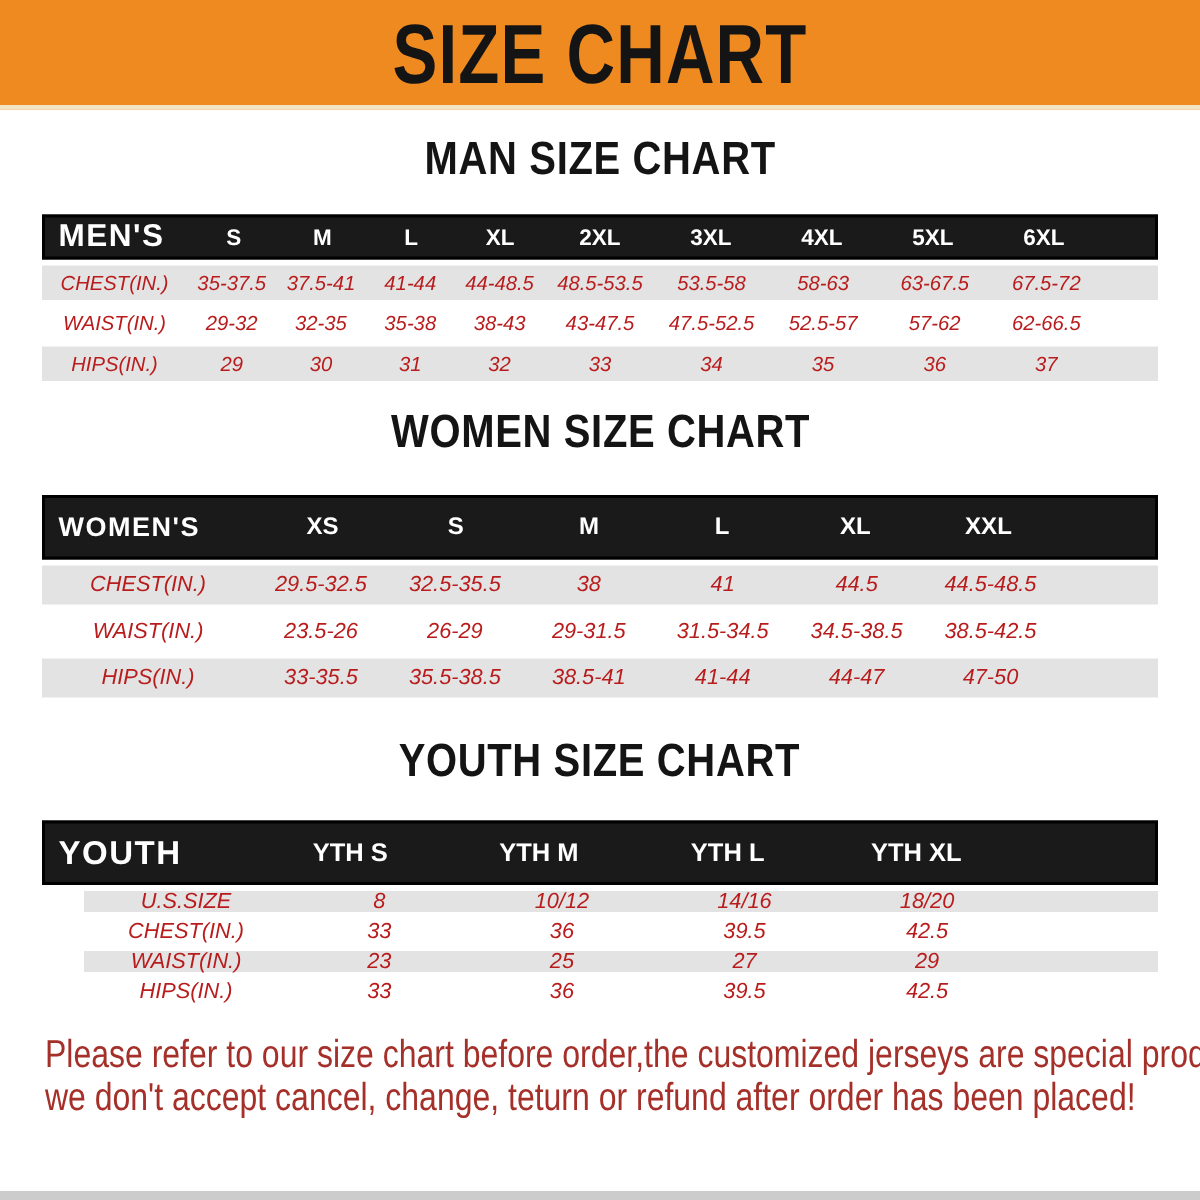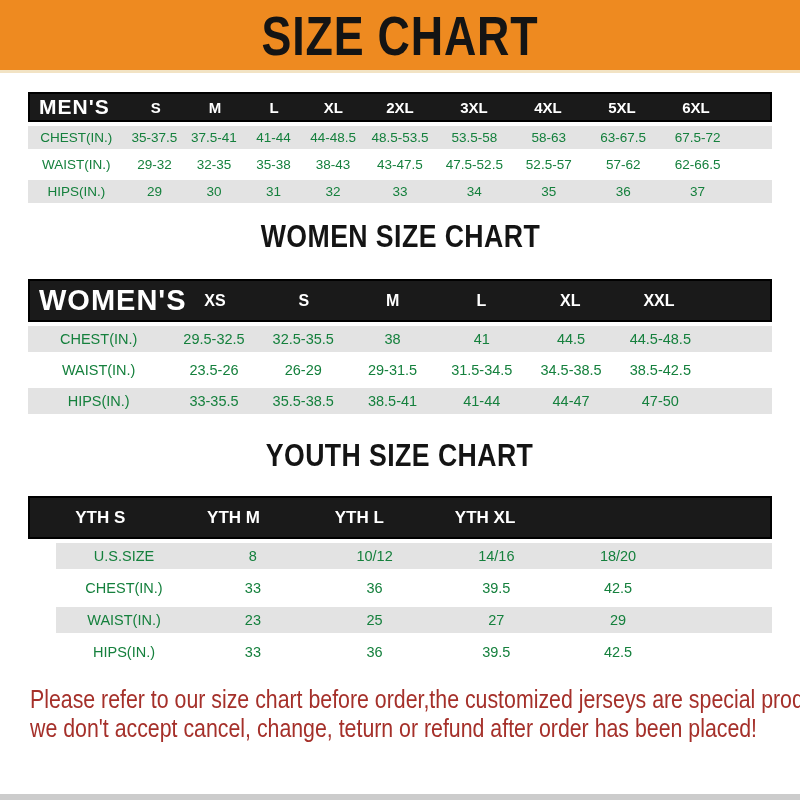--- a/index.html
+++ b/index.html
@@ -43,34 +43,34 @@
   }
   .s0 .thead{height:30px;}
   .s1 .thead{height:43px;}
   .s2 .thead{height:43px;}
 
   .c-corner{
     text-align:left;padding-left:9px;font-weight:800;letter-spacing:1px;
     box-sizing:border-box;white-space:nowrap;
   }
   .s0 .c-corner{font-size:21px;}
-  .s1 .c-corner{font-size:29px;}
+  .s1 .c-corner{font-size:18px;}
   .s2 .c-corner{font-size:22px;}
 
   .c-col{text-align:center;white-space:nowrap;}
   .s0 .c-col{font-size:15px;font-weight:700;}
   .s1 .c-col{font-size:16px;font-weight:600;}
   .s2 .c-col{font-size:17px;font-weight:600;}
 
   .trows{margin-top:4px;}
-  .trow{display:flex;align-items:center;color:#15803d;}
+  .trow{display:flex;align-items:center;color:#b91c1c;font-style:italic;}
   .trows .trow:nth-child(odd){background:#E3E3E3;}
   .s0 .trow{height:23px;margin-bottom:4px;font-size:13.5px;}
   .s1 .trow{height:26px;margin-bottom:5px;font-size:14.5px;}
-  .s2 .trow{height:26px;margin-bottom:6px;font-size:14.5px;margin-left:28px;}
+  .s2 .trow{height:14px;margin-bottom:6px;font-size:14.5px;margin-left:28px;}
 
   .c-label,.c-cell{text-align:center;white-space:nowrap;}
 
   
   .s0 .thead > :first-child,.s0 .trow > :first-child{width:13%;}
   .s0 .thead > :nth-child(-n+5):not(:first-child),
   .s0 .trow  > :nth-child(-n+5):not(:first-child){width:8%;}
   .s0 .thead > :nth-child(n+6),
   .s0 .trow  > :nth-child(n+6){width:10%;}
 
@@ -95,20 +95,21 @@
 </head>
 <body>
 
 <div class="page">
 
   <header class="banner">
     <span class="banner-title">SIZE CHART</span>
   </header>
 
   <section class="chart-section s0">
+    <h2 class="section-heading"><span class="ht">MAN SIZE CHART</span></h2>
     <div class="size-table">
         <div class="thead">
           <span class="c-corner">MEN'S</span>
           <span class="c-col">S</span>
           <span class="c-col">M</span>
           <span class="c-col">L</span>
           <span class="c-col">XL</span>
           <span class="c-col">2XL</span>
           <span class="c-col">3XL</span>
           <span class="c-col">4XL</span>
@@ -197,20 +198,21 @@
             <span class="c-cell">47-50</span>
           </div>
         </div>
       </div>
   </section>
 
   <section class="chart-section s2">
     <h2 class="section-heading"><span class="ht">YOUTH SIZE CHART</span></h2>
     <div class="size-table">
         <div class="thead">
+          <span class="c-corner">YOUTH</span>
           <span class="c-col">YTH S</span>
           <span class="c-col">YTH M</span>
           <span class="c-col">YTH L</span>
           <span class="c-col">YTH XL</span>
         </div>
         <div class="trows">
           <div class="trow">
             <span class="c-label">U.S.SIZE</span>
             <span class="c-cell">8</span>
             <span class="c-cell">10/12</span>

